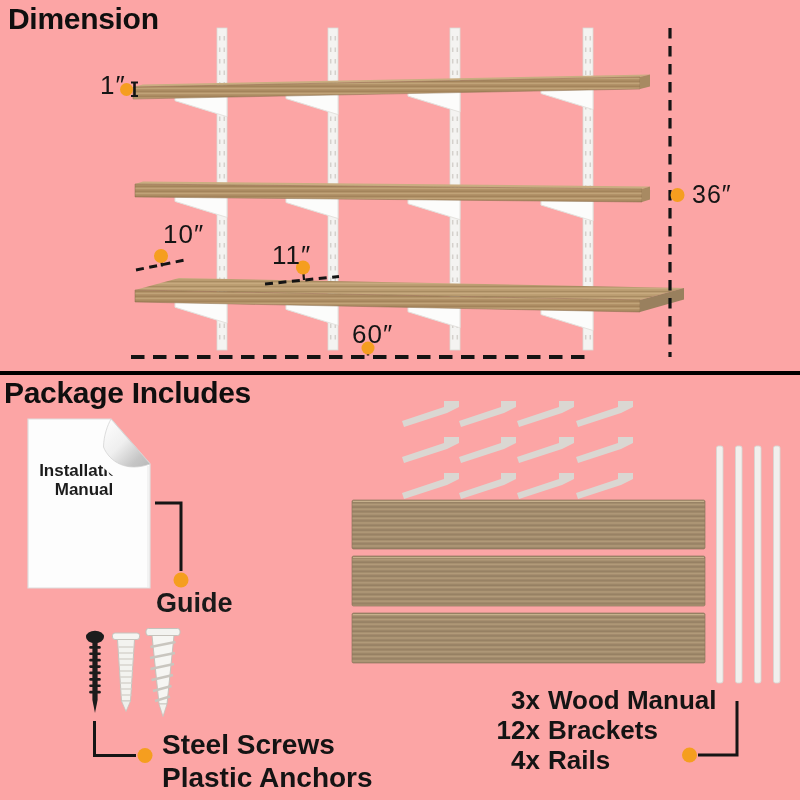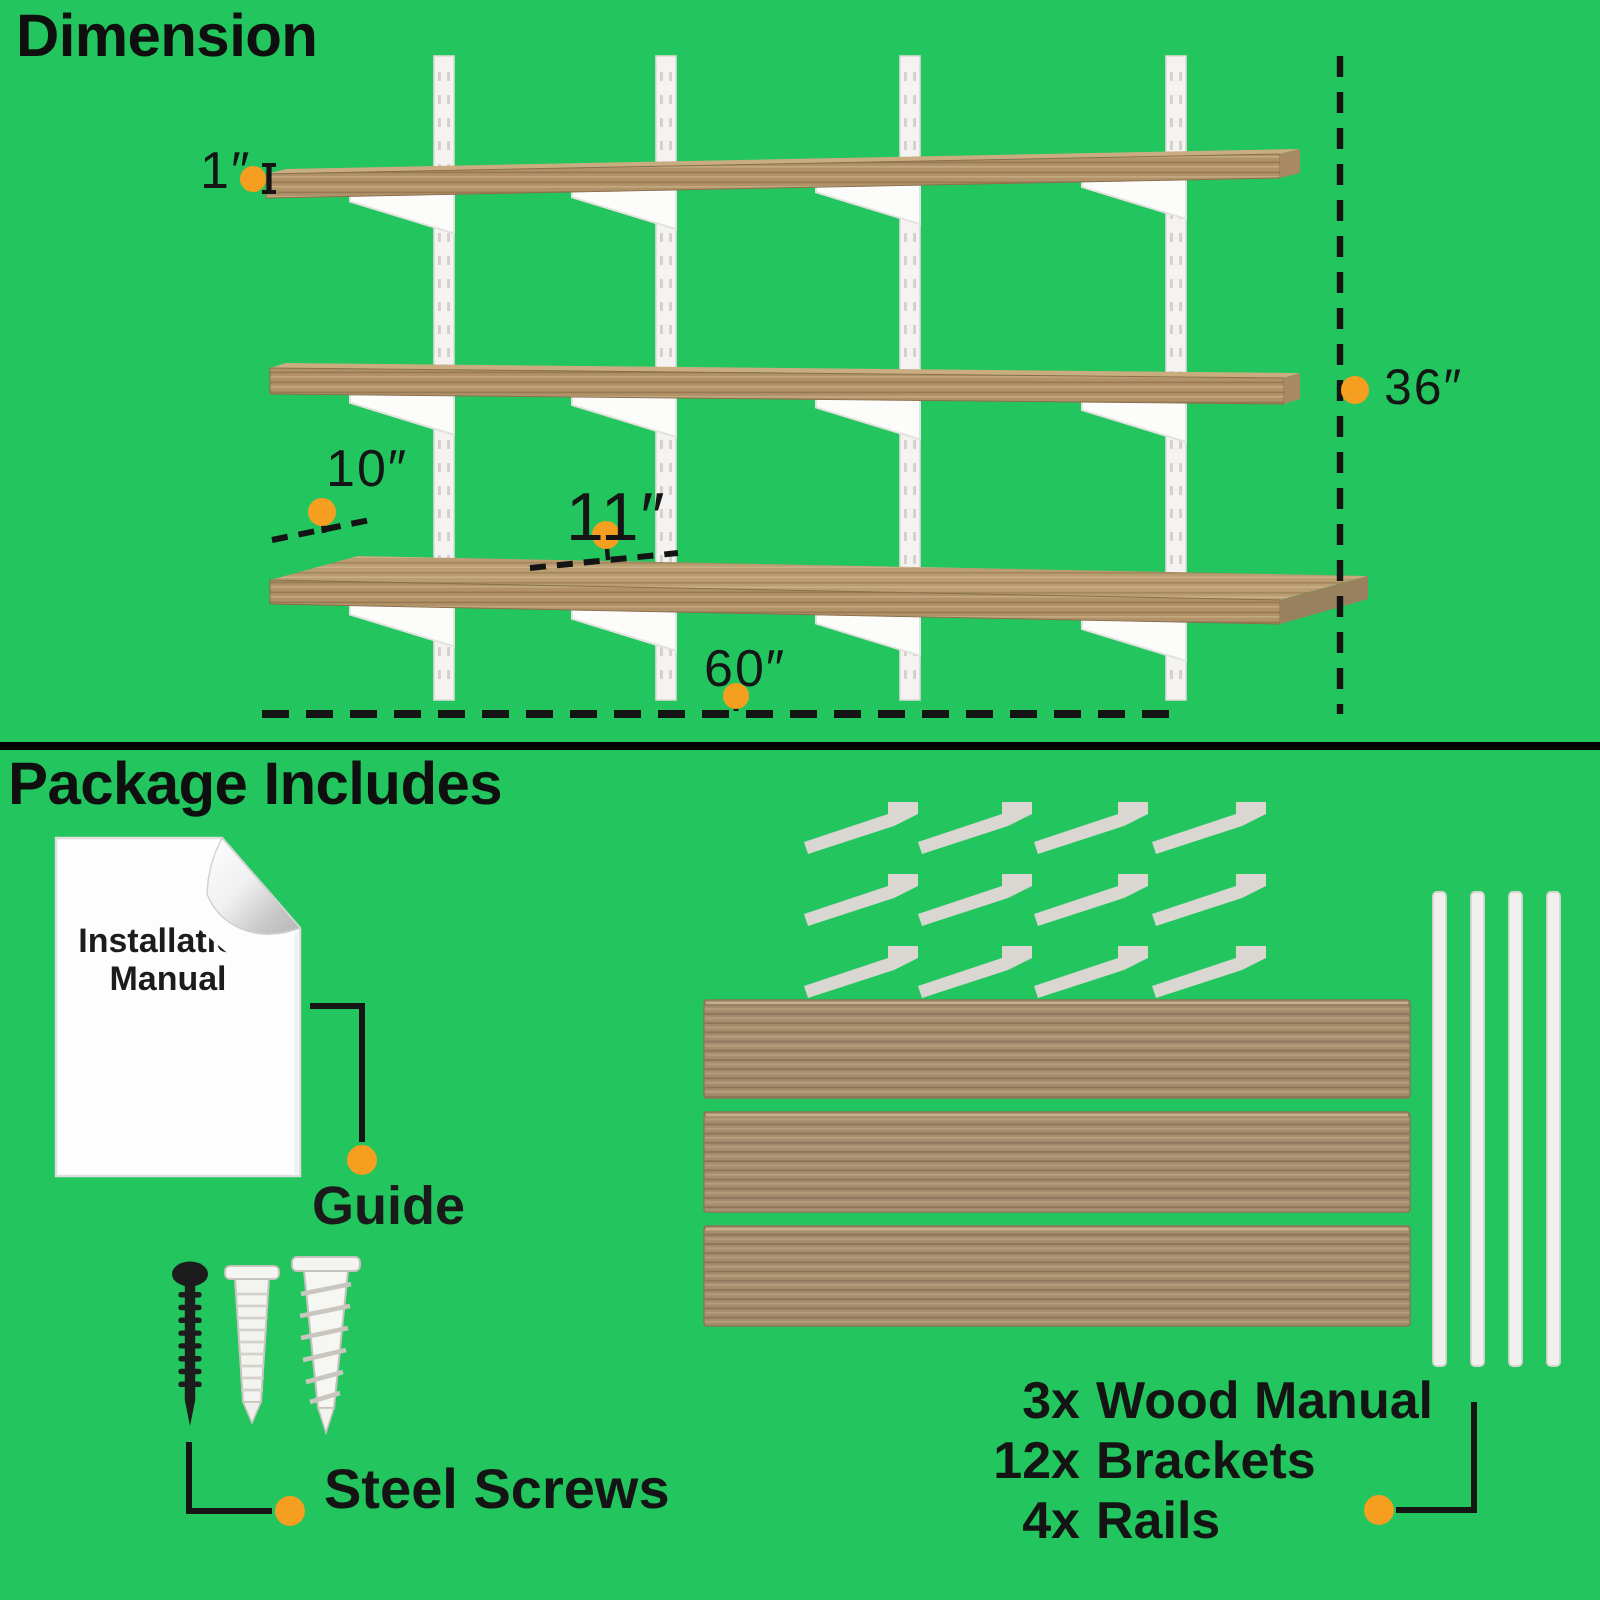--- a/index.html
+++ b/index.html
@@ -1,16 +1,16 @@
 <!DOCTYPE html>
 <html><head>
 <meta charset="utf-8">
 <style>
   html,body{margin:0;padding:0;background:#fff;}
-  .stage{position:relative;width:800px;height:800px;background:#22c55e;overflow:hidden;
+  .stage{position:relative;width:800px;height:800px;background:#fca5a5;overflow:hidden;
          font-family:"Liberation Sans",sans-serif;color:#1a1a1a;}
   .lbl{position:absolute;white-space:nowrap;color:#1a1a1a;line-height:1.05;}
   .h1{font-size:30px;font-weight:600;letter-spacing:-0.3px;color:#0f0f0f;}
   .dim{font-size:26px;font-weight:400;letter-spacing:1px;color:#151515;}
   .semib{font-weight:600;}
   .divider{position:absolute;left:0;top:371px;width:800px;height:3.5px;background:#000;}
   .art{position:absolute;left:0;top:0;width:800px;height:800px;}
   .manual-text{position:absolute;left:32px;top:462px;width:104px;text-align:center;
                font-size:17px;font-weight:600;line-height:18.5px;color:#1c1c1c;
                clip-path:polygon(0 0,62% 0,100% 90%,100% 100%,0 100%);}
@@ -222,37 +222,38 @@
       <circle cx="689.5" cy="755" r="7.5" fill="#F59E1F"></circle>
 
       <path d="M111,419 L150,464 C127,472.5 109.5,462 103.5,447 C103.8,435 107.5,425.5 111,419 Z" fill="url(#curlG)" stroke="#cfcfcf" stroke-width="0.7"></path>
     </g>
   </svg>
 
   <div class="lbl h1" style="left:8px;top:3px;">Dimension</div>
 
   <div class="lbl dim" style="left:100px;top:72px;">1″</div>
   <div class="lbl dim" style="left:147px;top:221px;margin-left:16px;">10″</div>
-  <div class="lbl dim" style="left:283px;top:242px;font-size:34px;">11″</div>
+  <div class="lbl dim" style="left:272px;top:242px;font-size:26px;">11″</div>
   <div class="lbl dim" style="left:352px;top:321px;">60″</div>
   <div class="lbl dim" style="left:692px;top:181px;font-size:25px;">36″</div>
 
   <div class="divider"></div>
 
   <div class="lbl h1" style="left:4px;top:377px;">Package Includes</div>
 
   <div class="manual-text">
     <div>Installation</div>
     <div>Manual</div>
   </div>
 
   <div class="lbl semib" style="left:156px;top:589px;font-size:27px;">Guide</div>
 
   <div class="hardware">
     <div>Steel Screws</div>
+    <div>Plastic Anchors</div>
   </div>
 
   <div class="items">
     <span class="qty">3x</span>
     <span>Wood Manual</span>
     <span class="qty">12x</span>
     <span>Brackets</span>
     <span class="qty">4x</span>
     <span>Rails</span>
   </div>

